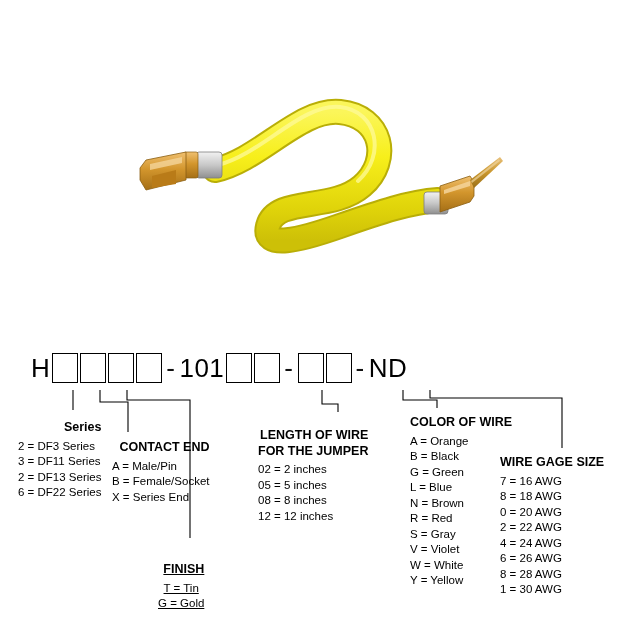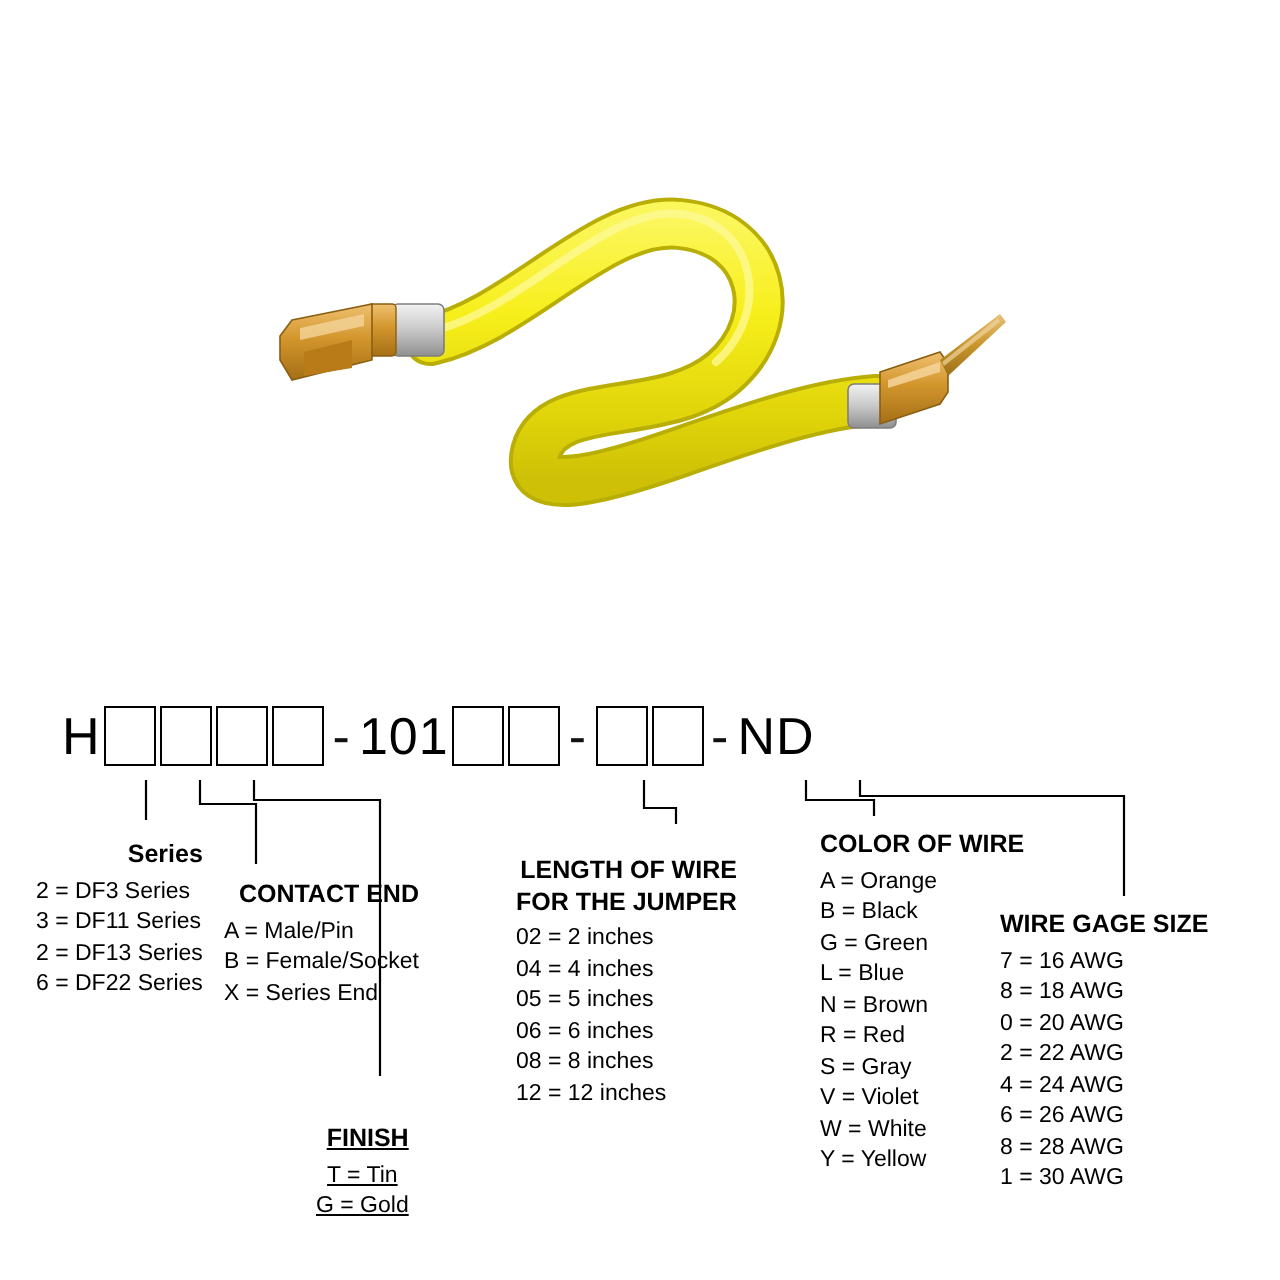--- a/index.html
+++ b/index.html
@@ -210,23 +210,21 @@
   <div class="legend blk-finish">
     <div class="title center">FINISH</div>
     <div class="item">T = Tin</div>
     <div class="item">G = Gold</div>
   </div>
 
   <div class="legend blk-length">
     <div class="title center">LENGTH OF WIRE
 FOR THE JUMPER</div>
     <div class="item">02 = 2 inches</div>
-    <div class="item">04 = 4 inches</div>
     <div class="item">05 = 5 inches</div>
-    <div class="item">06 = 6 inches</div>
     <div class="item">08 = 8 inches</div>
     <div class="item">12 = 12 inches</div>
   </div>
 
   <div class="legend blk-color">
     <div class="title">COLOR OF WIRE</div>
     <div class="item">A = Orange</div>
     <div class="item">B = Black</div>
     <div class="item">G = Green</div>
     <div class="item">L = Blue</div>

